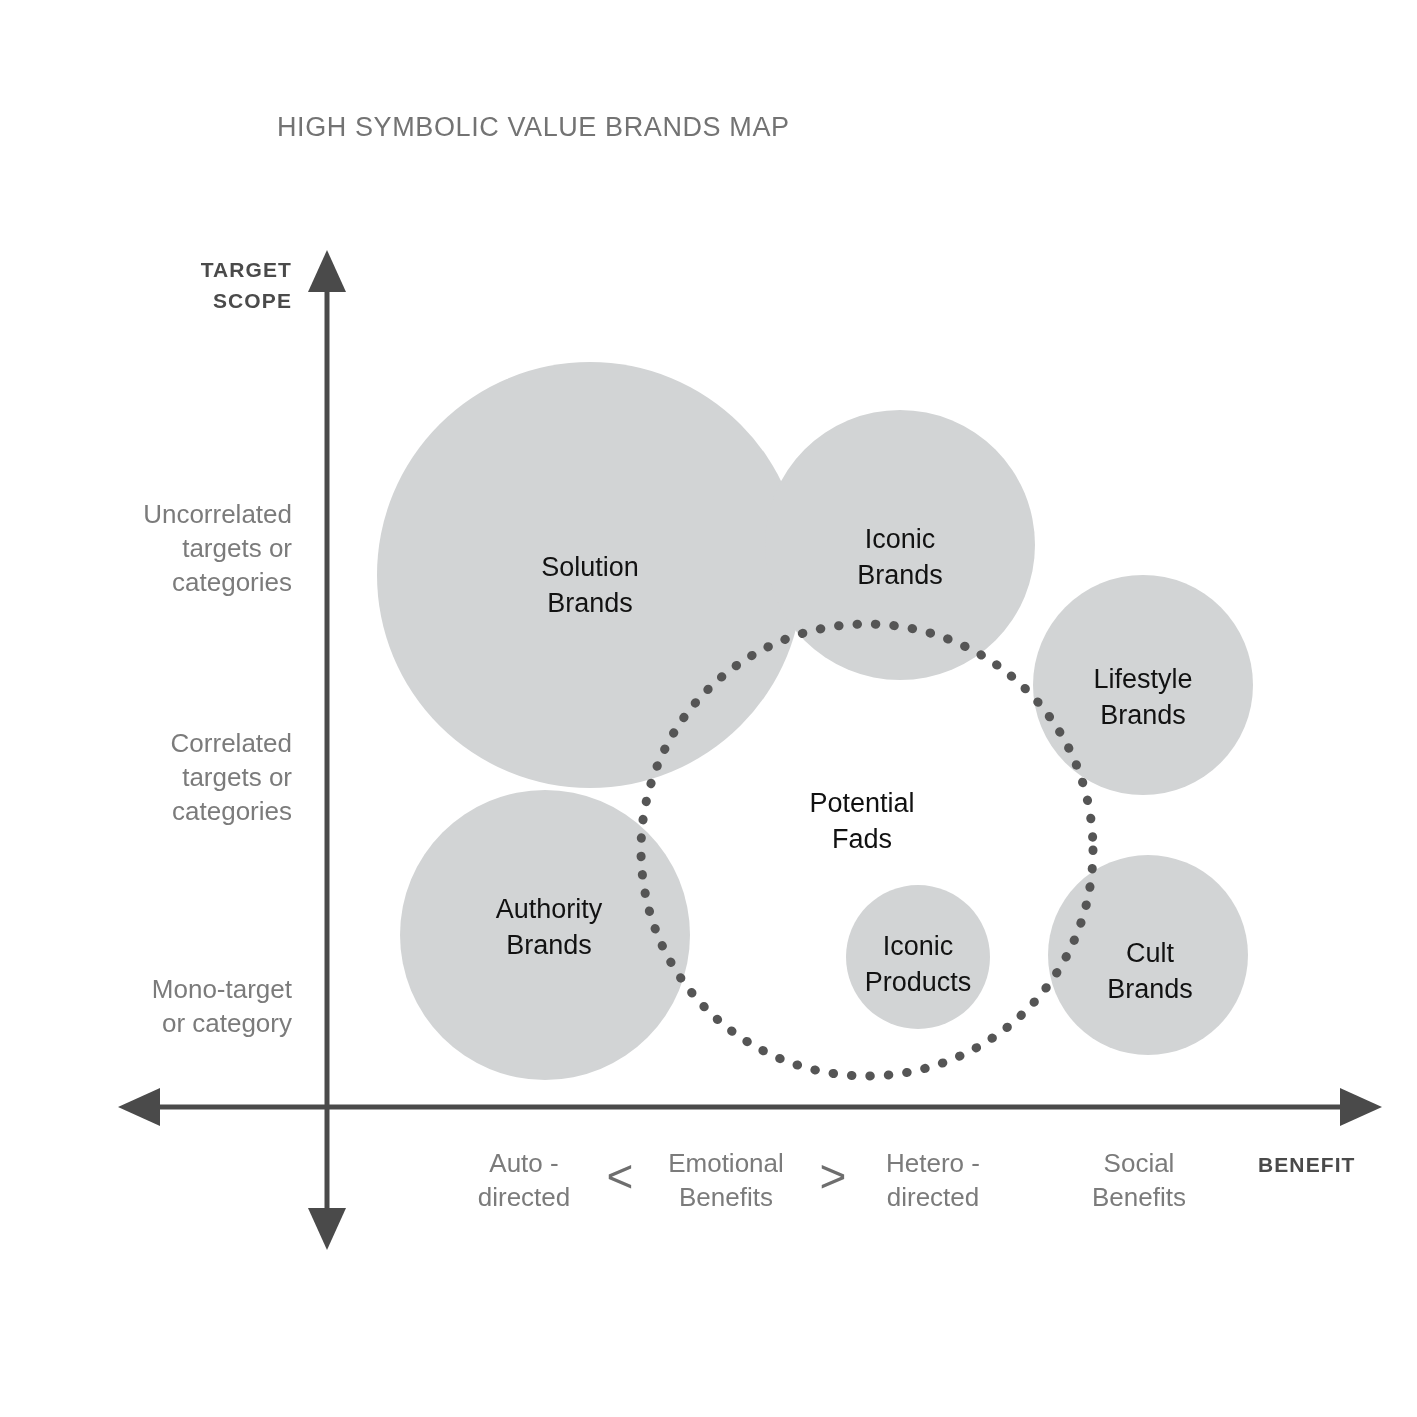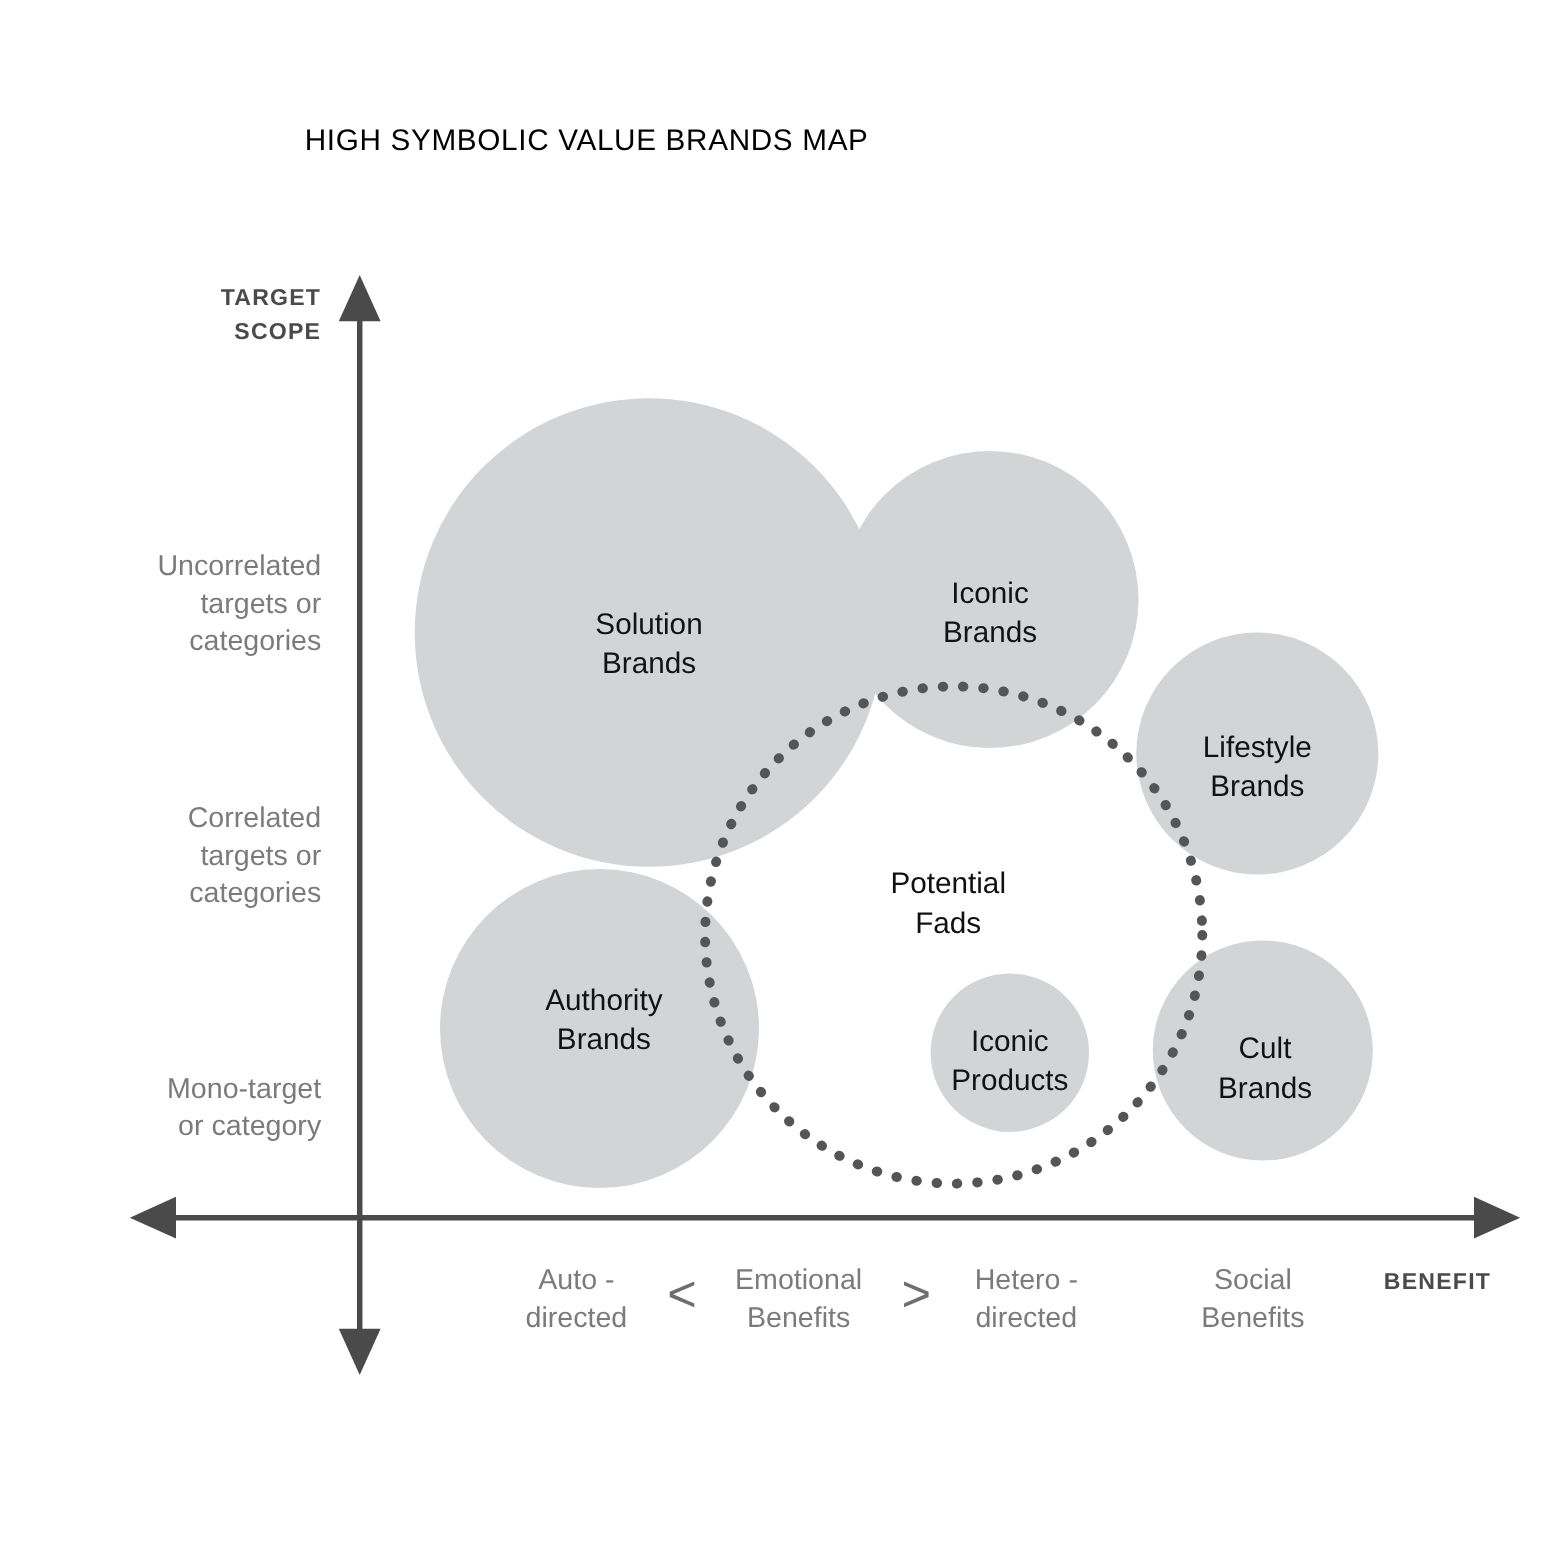--- a/index.html
+++ b/index.html
@@ -19,21 +19,21 @@
     left: 0; top: 0;
     width: 1417px;
     height: 1417px;
   }
   .chart-title {
     position: absolute;
     left: 277px;
     top: 112px;
     font-size: 27px;
     letter-spacing: 0.6px;
-    color: #000000;
+    color: #737373;
     font-family: "Liberation Sans", sans-serif;
     white-space: nowrap;
   }
   svg.canvas {
     position: absolute;
     left: 0; top: 0;
     width: 1417px;
     height: 1417px;
   }
   .axis-title {

